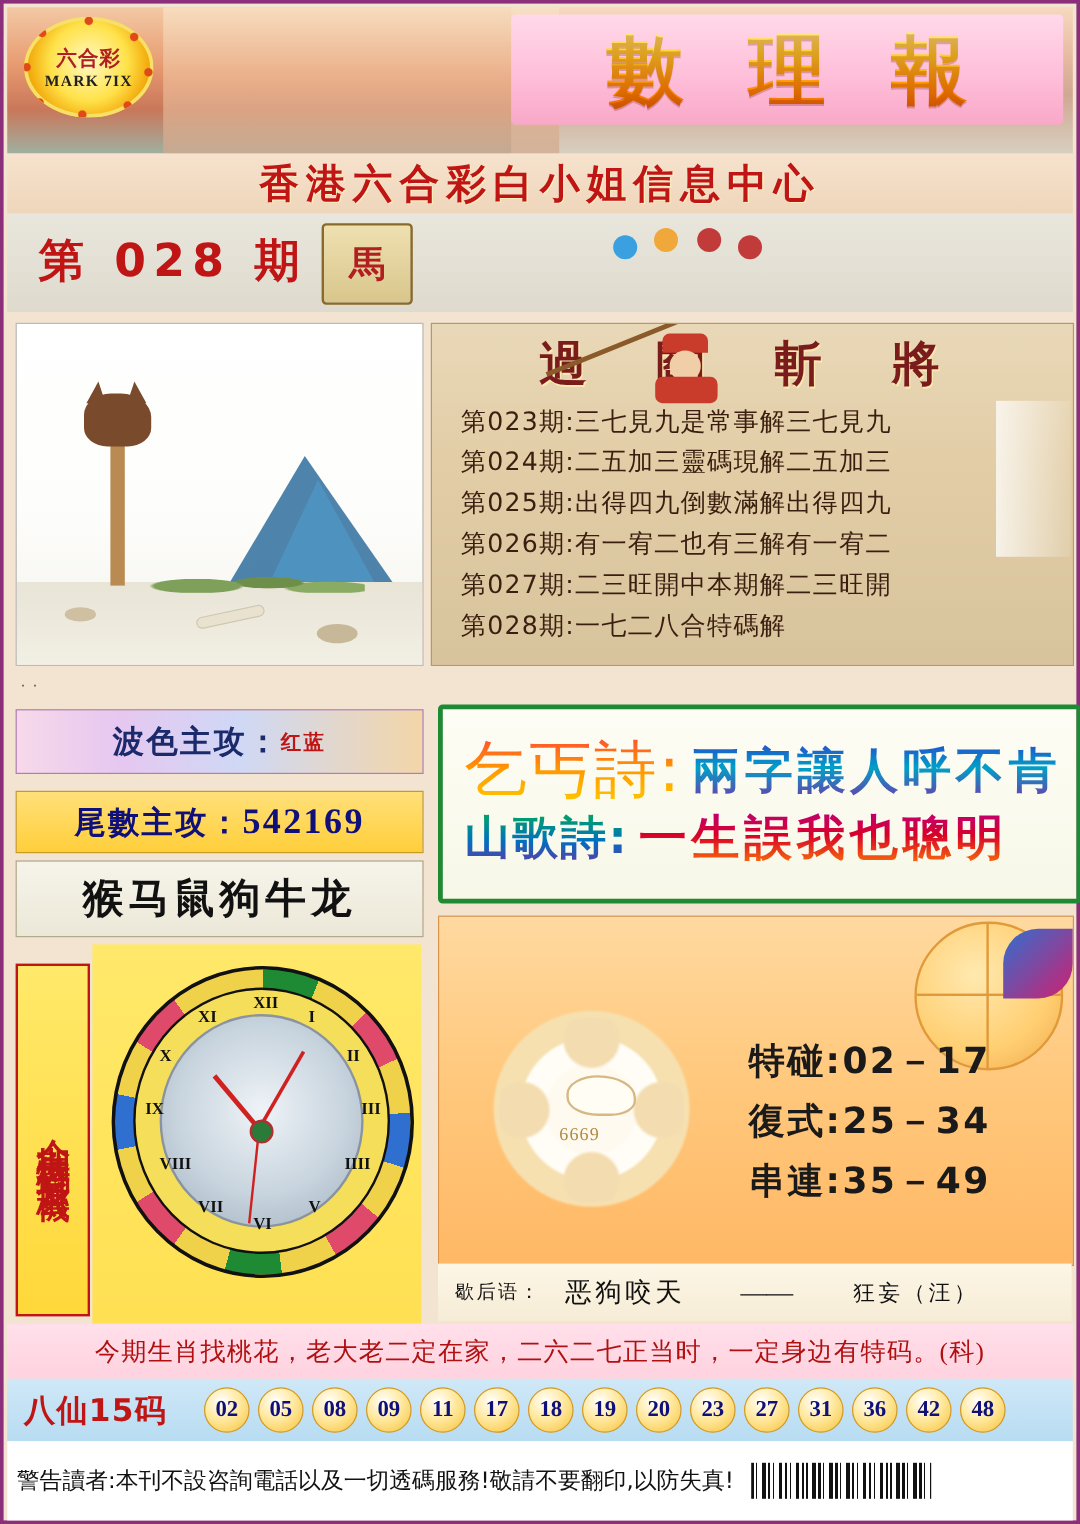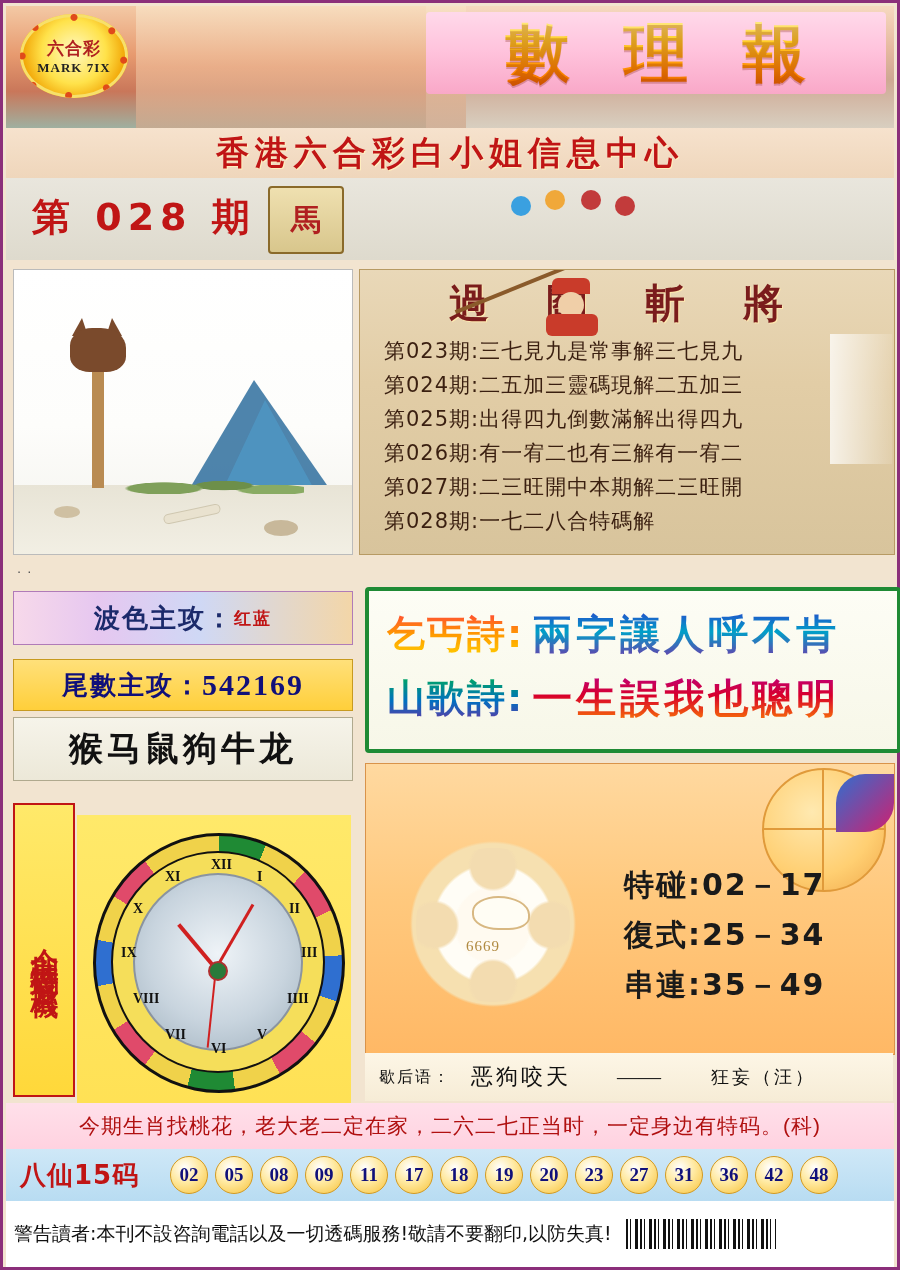--- a/index.html
+++ b/index.html
@@ -43,21 +43,21 @@
       radial-gradient(circle at 50% 4%,#e04a1a 3px,transparent 4px),
       radial-gradient(circle at 85% 20%,#e04a1a 3px,transparent 4px),
       radial-gradient(circle at 96% 55%,#e04a1a 3px,transparent 4px),
       radial-gradient(circle at 80% 88%,#e04a1a 3px,transparent 4px),
       radial-gradient(circle at 45% 97%,#e04a1a 3px,transparent 4px),
       radial-gradient(circle at 12% 85%,#e04a1a 3px,transparent 4px),
       radial-gradient(circle at 2% 50%,#e04a1a 3px,transparent 4px),
       radial-gradient(circle at 14% 16%,#e04a1a 3px,transparent 4px);
   }
   .masthead{
-    position:absolute;left:420px;top:6px;width:460px;height:82px;
+    position:absolute;left:420px;top:6px;width:460px;height:92px;
     background:linear-gradient(180deg,#ffd9ea 0%,#ffc4dd 45%,#f9a8c8 100%);
     border-radius:4px;
     display:flex;align-items:center;justify-content:center;
   }
   .masthead span{
     font-family:"DejaVu Sans",sans-serif;
     font-size:64px;font-weight:bold;letter-spacing:16px;
     background:linear-gradient(180deg,#fff9b0 0%,#ffd02a 35%,#ff8a00 70%,#d94b00 100%);
     -webkit-background-clip:text;background-clip:text;color:transparent;
     text-shadow:0 2px 0 rgba(120,20,0,.25);
@@ -199,21 +199,21 @@
   
   .poem{
     position:absolute;left:362px;top:584px;width:528px;height:158px;
     background:linear-gradient(180deg,#fdfdf5 0%,#f7f7e8 100%);
     border:4px solid #1f8a34;border-radius:4px;
   }
   .poem .row{position:absolute;left:18px;display:flex;align-items:center;}
   .poem .r1{top:16px;}
   .poem .r2{top:80px;}
   .poem .k{
-    font-family:"DejaVu Sans",serif;font-size:38px;font-weight:bold;letter-spacing:2px;
+    font-family:"DejaVu Sans",serif;font-size:52px;font-weight:normal;letter-spacing:2px;
     background:linear-gradient(180deg,#ff3c3c 0%,#ff9a00 50%,#ffd400 100%);
     -webkit-background-clip:text;background-clip:text;color:transparent;
   }
   .poem .k2{
     font-family:"DejaVu Sans",serif;font-size:38px;font-weight:bold;letter-spacing:2px;
     background:linear-gradient(180deg,#00b050 0%,#0070c0 55%,#7030a0 100%);
     -webkit-background-clip:text;background-clip:text;color:transparent;
   }
   .poem .v{
     font-family:"DejaVu Sans",serif;font-size:40px;font-weight:bold;letter-spacing:4px;margin-left:8px;
@@ -230,21 +230,21 @@
     position:absolute;left:10px;top:800px;width:58px;height:290px;
     background:linear-gradient(180deg,#ffe96a 0%,#ffd83a 100%);
     border:2px solid #c01515;
     display:flex;align-items:center;justify-content:center;
   }
   .clock-side span{
     writing-mode:vertical-rl;
     font-family:"DejaVu Sans",serif;font-size:28px;font-weight:bold;color:#c01515;letter-spacing:7px;
   }
   .clock-box{
-    position:absolute;left:74px;top:812px;width:274px;height:356px;
+    position:absolute;left:74px;top:784px;width:274px;height:356px;
     background:linear-gradient(180deg,#ffe96a 0%,#ffdf50 100%);
     overflow:hidden;
   }
   .clock-outer{
     position:absolute;left:16px;top:18px;width:246px;height:254px;border-radius:50%;
     background:conic-gradient(#1f8a34 0 6%,#f0d24a 6% 12%,#e04a6a 12% 18%,#f0d24a 18% 24%,#2f6fd0 24% 30%,#f0d24a 30% 36%,#e04a6a 36% 42%,#f0d24a 42% 48%,#1f8a34 48% 54%,#f0d24a 54% 60%,#e04a6a 60% 66%,#f0d24a 66% 72%,#2f6fd0 72% 78%,#f0d24a 78% 84%,#e04a6a 84% 90%,#f0d24a 90% 100%);
     border:3px solid #111;
   }
   .clock-ring{
     position:absolute;left:34px;top:36px;width:210px;height:218px;border-radius:50%;
@@ -313,21 +313,21 @@
   .riddle .lbl{margin-left:14px;font-family:"DejaVu Sans",serif;font-size:16px;color:#111;letter-spacing:2px;}
   .riddle .a{margin-left:20px;font-family:"DejaVu Sans",serif;font-size:22px;color:#111;letter-spacing:3px;}
   .riddle .dash{margin-left:46px;font-family:"Liberation Serif",serif;font-size:22px;color:#111;}
   .riddle .b{margin-left:50px;font-family:"DejaVu Sans",serif;font-size:18px;color:#111;letter-spacing:3px;}
   
   .tip-row{
     position:absolute;left:3px;top:1100px;width:888px;height:46px;
     background:linear-gradient(180deg,#ffe0ea 0%,#ffd2e0 100%);
     display:flex;align-items:center;justify-content:center;
   }
-  .tip-row span{font-family:Liberation Sans, sans-serif;font-size:21px;color:#b01010;letter-spacing:1px;}
+  .tip-row span{font-family:Liberation Serif, serif;font-size:21px;color:#b01010;letter-spacing:1px;}
   .num-row{
     position:absolute;left:3px;top:1146px;width:888px;height:52px;
     background:linear-gradient(180deg,#cfe8f7 0%,#b8dcf2 100%);
     display:flex;align-items:center;
   }
   .num-label{
     margin-left:14px;width:150px;
     font-family:"DejaVu Sans",serif;font-size:26px;font-weight:bold;color:#c01515;letter-spacing:1px;
   }
   .nums{display:flex;align-items:center;gap:7px;}

